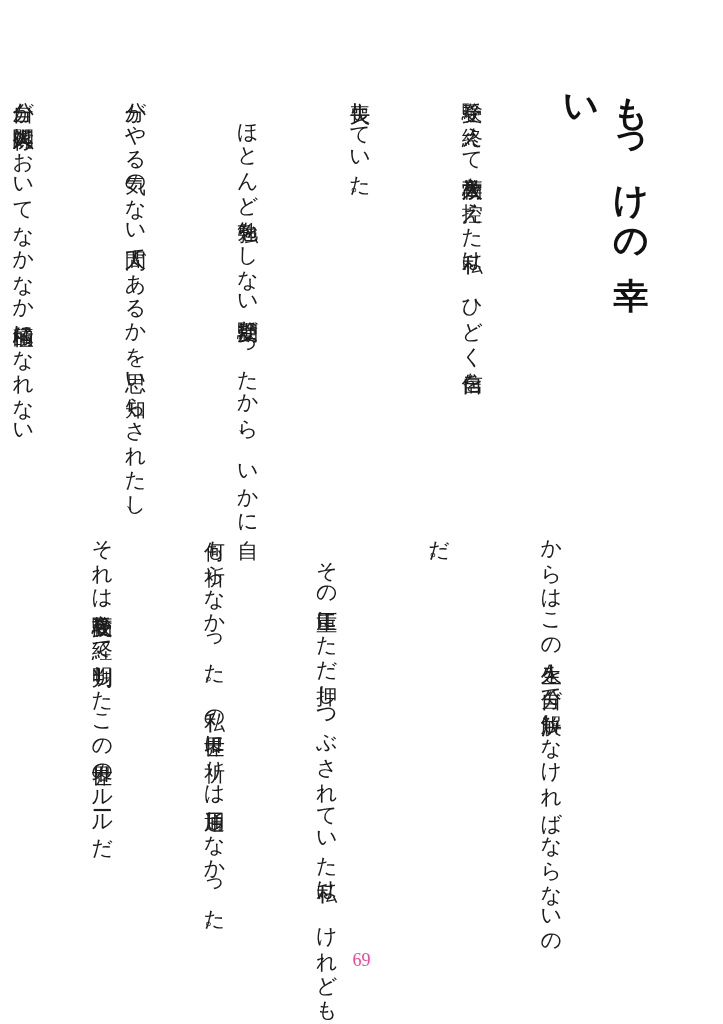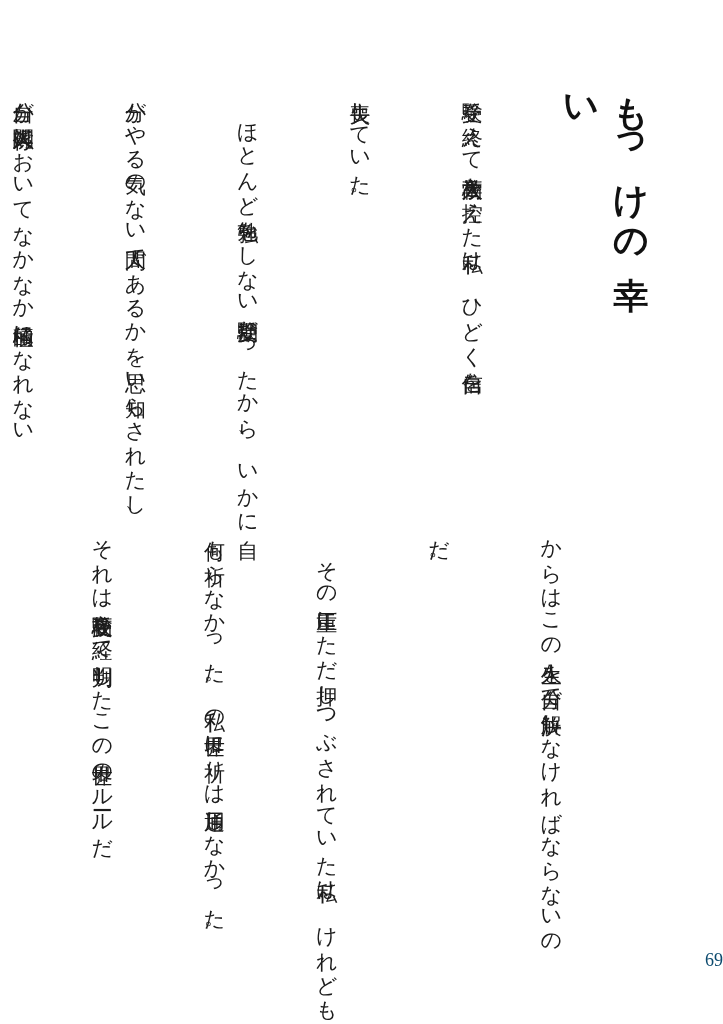--- a/index.html
+++ b/index.html
@@ -13,22 +13,22 @@
   }
   .tier {
     position: absolute; writing-mode: vertical-rl;
     font-size: 21px; line-height: 37.4px; letter-spacing: 0.5px;
     white-space: pre; color: #1c1c1c;
   }
   .tier.upper { right: 158px; top: 86px; height: 420px; }
   .tier.lower { right: 79px; top: 525px; height: 420px; }
   .line { display: block; }
   .page-number {
-    position: absolute; left: 0; width: 723px; top: 950px; text-align: right;
-    font-family: "Liberation Serif", serif; font-size: 18px; color: #0c4a6e;
+    position: absolute; left: 0; width: 723px; top: 950px; text-align: center;
+    font-family: "Liberation Serif", serif; font-size: 18px; color: #ec4899;
   }
 </style>
 </head>
 <body>
 
 <div class="page">
   <div class="title">もっけの幸い</div>
 
   <div class="tier upper">
     <span class="line">受験を終えて高校入学を控えた私は、ひどく自信を</span>

